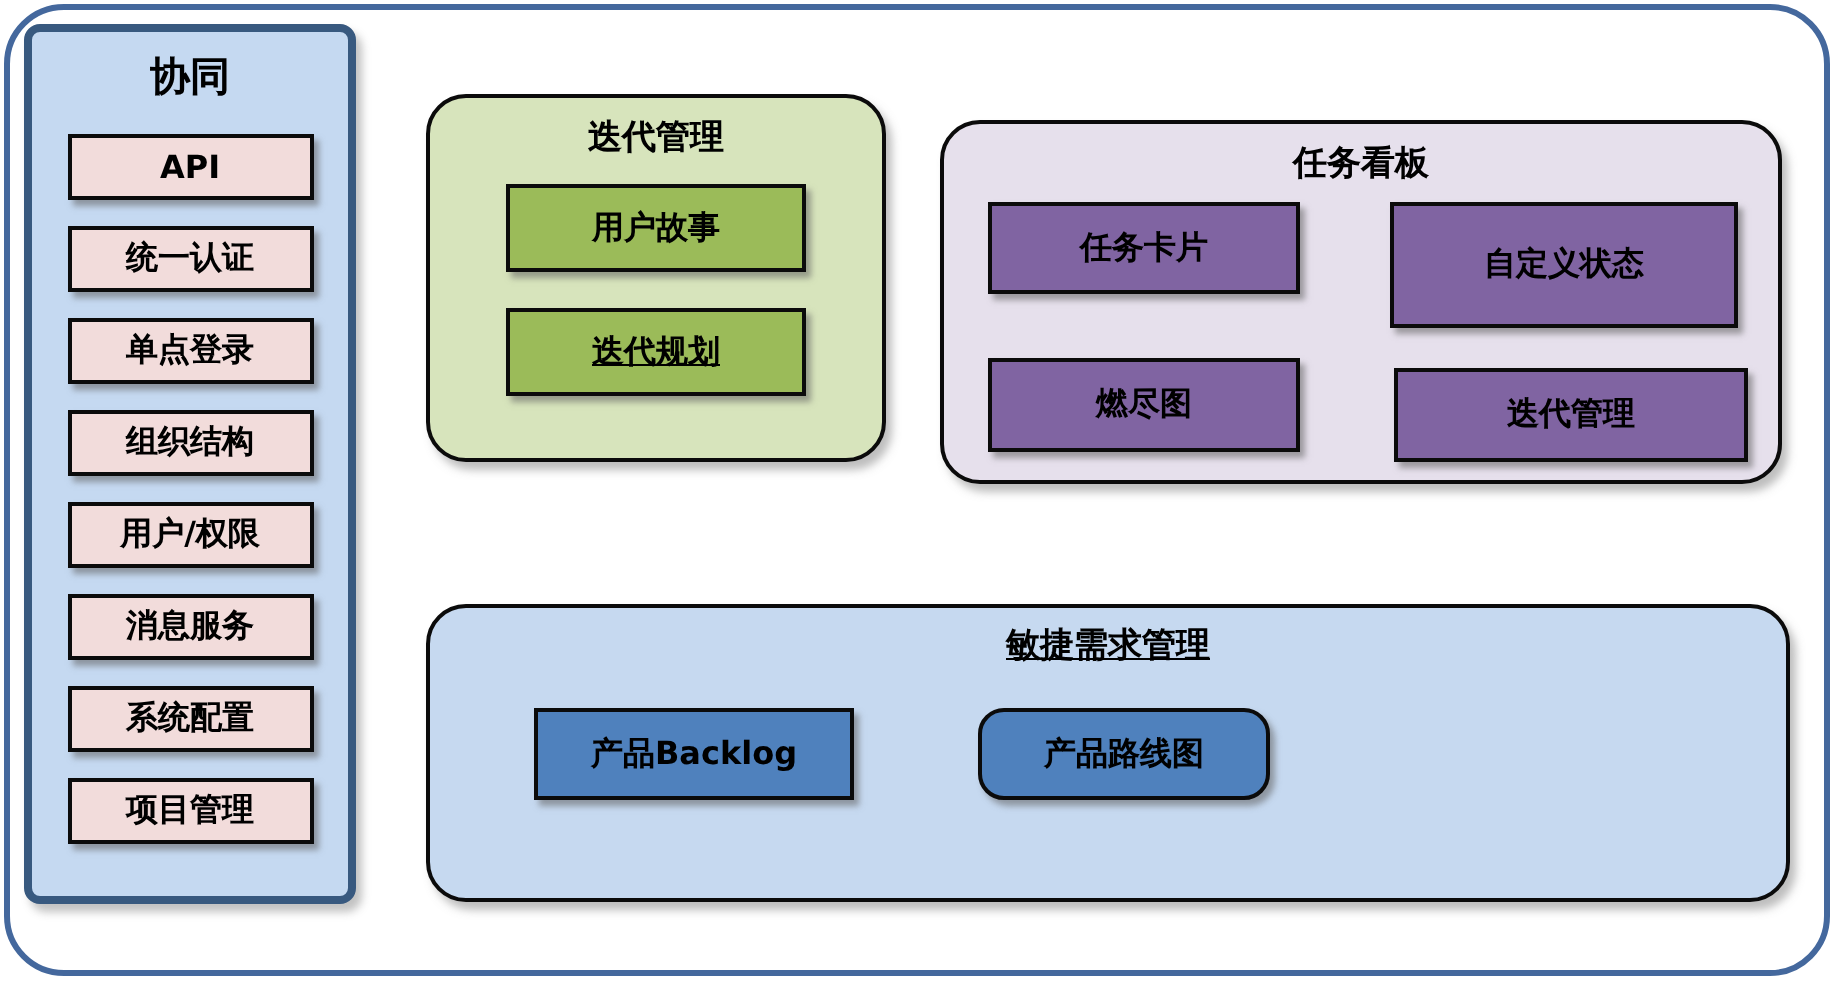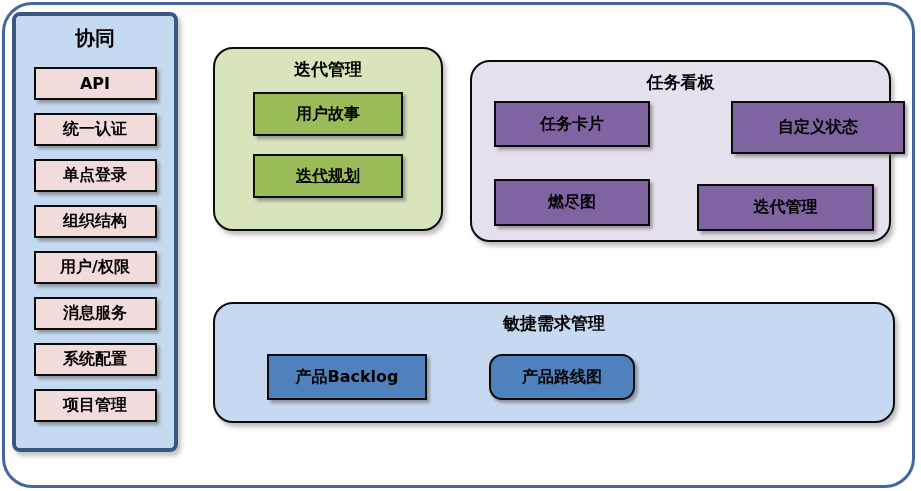--- a/index.html
+++ b/index.html
@@ -105,27 +105,28 @@
   .group-kanban {
     left: 470px; top: 60px;
     width: 421px; height: 182px;
     background: var(--kanban-bg, #E6E0EC);
   }
   .kanban-item {
     position: absolute;
     background: var(--kanban-item-bg, #8064A2);
   }
   .kanban-item.pos-1 { left: 22px;  top: 39px;  width: 156px; height: 46px; }
-  .kanban-item.pos-2 { left: 223px; top: 39px;  width: 174px; height: 53px; margin-left: 36px; }
+  .kanban-item.pos-2 { left: 223px; top: 39px;  width: 174px; height: 63px; }
   .kanban-item.pos-3 { left: 22px;  top: 117px; width: 156px; height: 47px; }
   .kanban-item.pos-4 { left: 225px; top: 122px; width: 177px; height: 47px; }
   .group-req {
     left: 213px; top: 302px;
-    width: 682px; height: 121px;
+    width: 682px; height: 149px;
     background: var(--requirements-bg, #C6D9F0);
+    text-decoration: underline;
   }
   .group-req .group-title { padding-top: 8px; }
   .req-item {
     position: absolute;
     background: var(--requirements-item-bg, #4F81BD);
   }
   .req-item.pos-1 { left: 52px;  top: 50px; width: 160px; height: 46px; }
   .req-item.pos-2 { left: 274px; top: 50px; width: 146px; height: 46px; border-radius: 13px; }
   .req-item.pos-3 { left: 495px; top: 51px; width: 155px; height: 46px; }
 </style>

